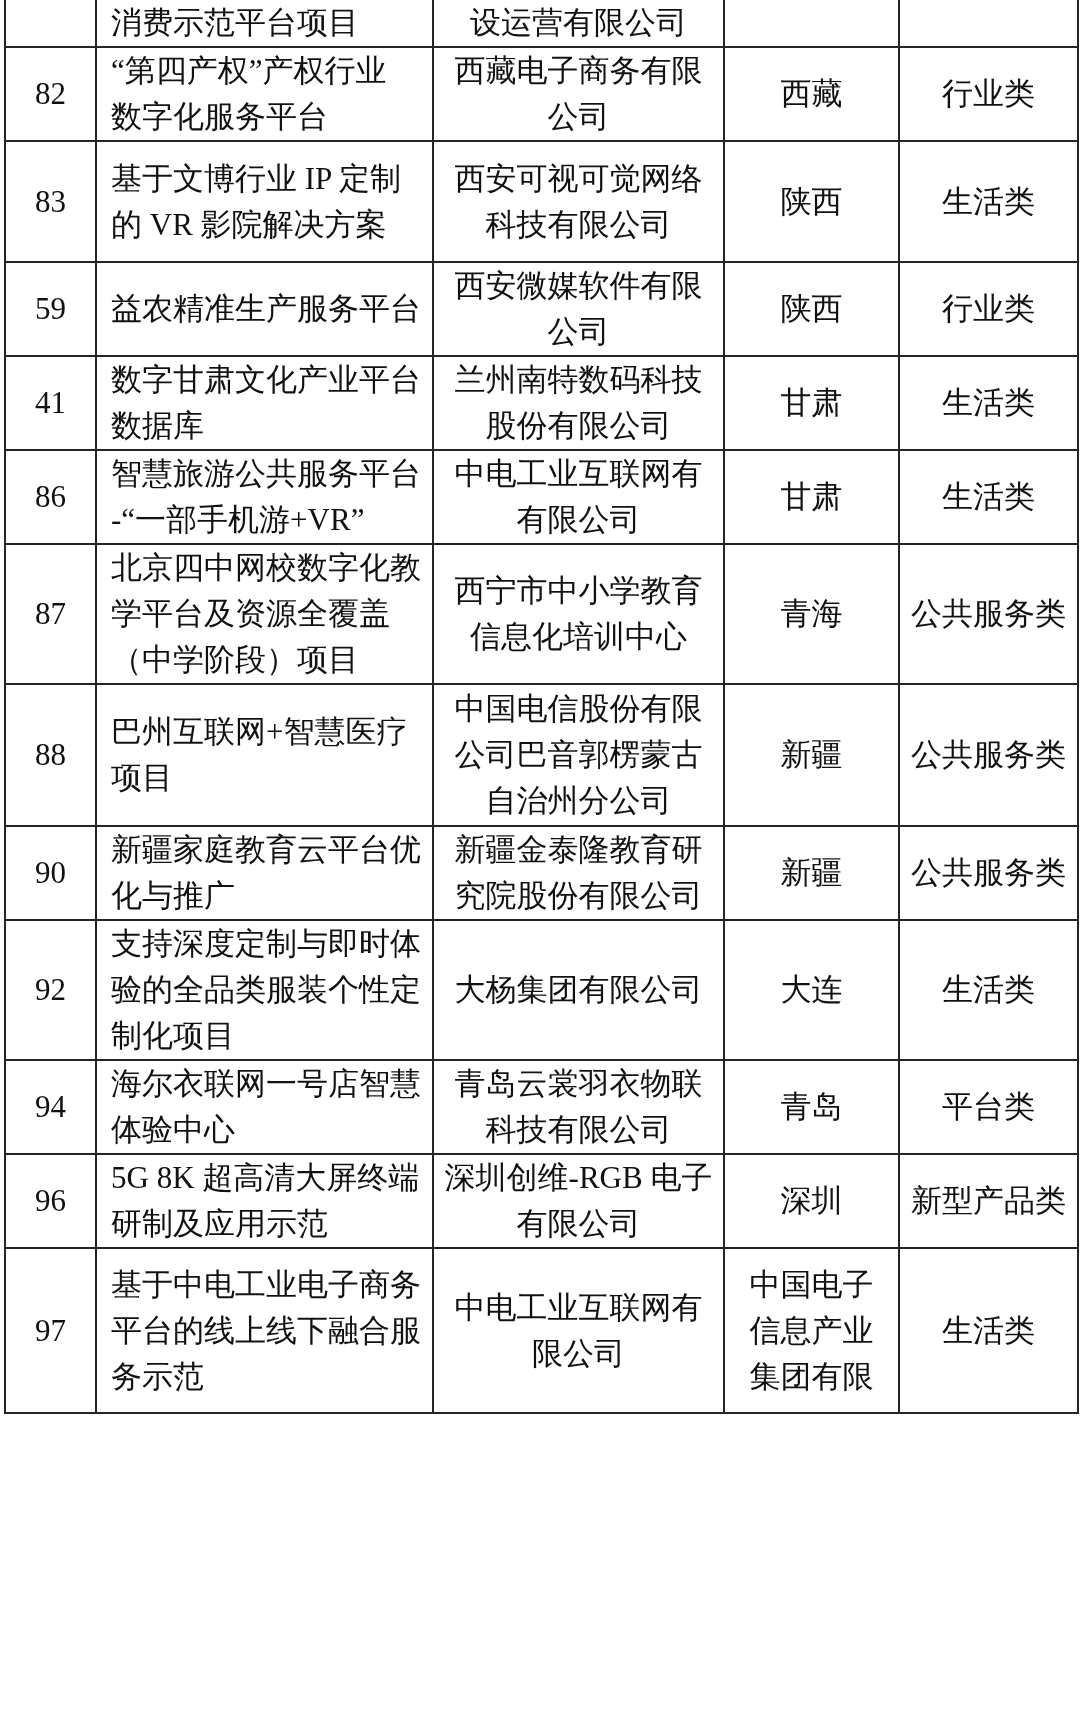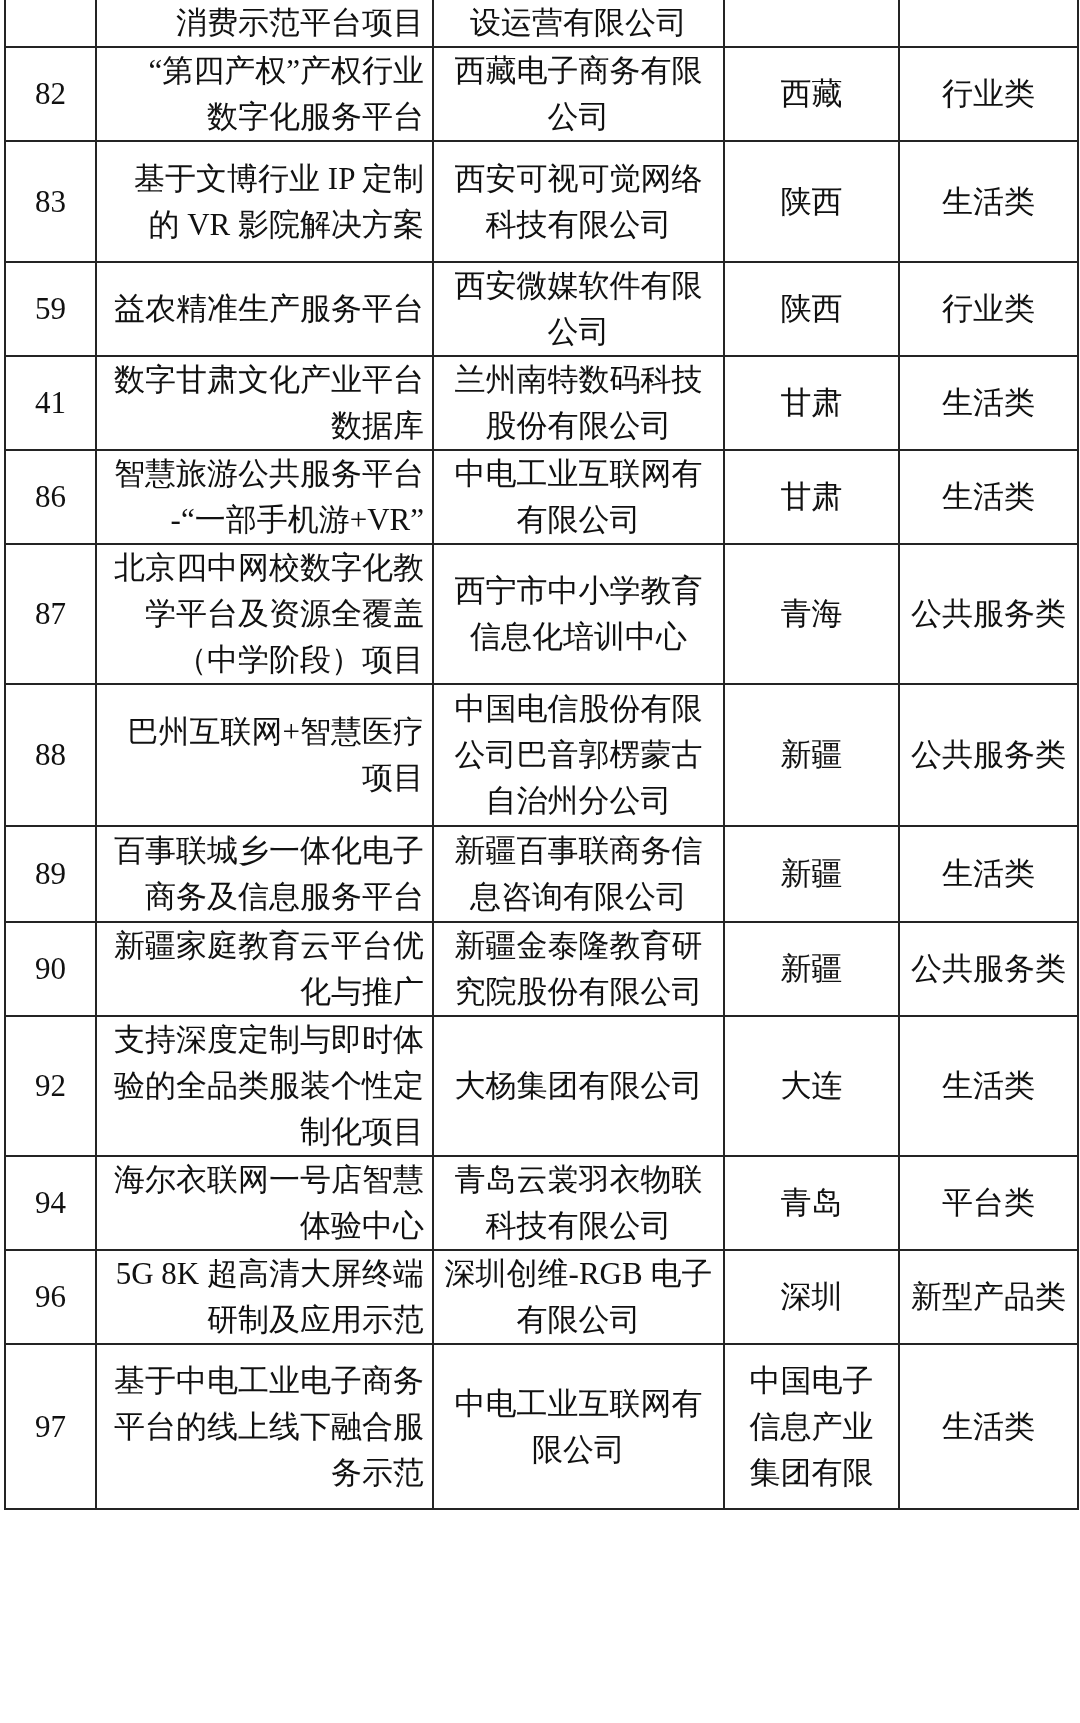--- a/index.html
+++ b/index.html
@@ -28,21 +28,21 @@
     border: 2px solid #242424;
     font-size: 31px;
     line-height: 46px;
     vertical-align: middle;
     white-space: pre-line;
     overflow: hidden;
     padding: 0 8px;
     text-align: center;
   }
   table.doc-table td.project {
-    text-align: right;
+    text-align: left;
     padding: 0 8px 0 14px;
   }
   
   tr.partial-row td {
     border-top: none;
   }
   col.c-no       { width: 91px;  }
   col.c-project  { width: 337px; }
   col.c-company  { width: 291px; }
   col.c-region   { width: 175px; }
@@ -125,29 +125,20 @@
       <tr style="height:142px">
         <td>88</td>
         <td class="project">巴州互联网+智慧医疗
 项目</td>
         <td>中国电信股份有限
 公司巴音郭楞蒙古
 自治州分公司</td>
         <td>新疆</td>
         <td>公共服务类</td>
       </tr>
-      <tr style="height:96px">
-        <td>89</td>
-        <td class="project">百事联城乡一体化电子
-商务及信息服务平台</td>
-        <td>新疆百事联商务信
-息咨询有限公司</td>
-        <td>新疆</td>
-        <td>生活类</td>
-      </tr>
       <tr style="height:90px">
         <td>90</td>
         <td class="project">新疆家庭教育云平台优
 化与推广</td>
         <td>新疆金泰隆教育研
 究院股份有限公司</td>
         <td>新疆</td>
         <td>公共服务类</td>
       </tr>
       <tr style="height:139px">

